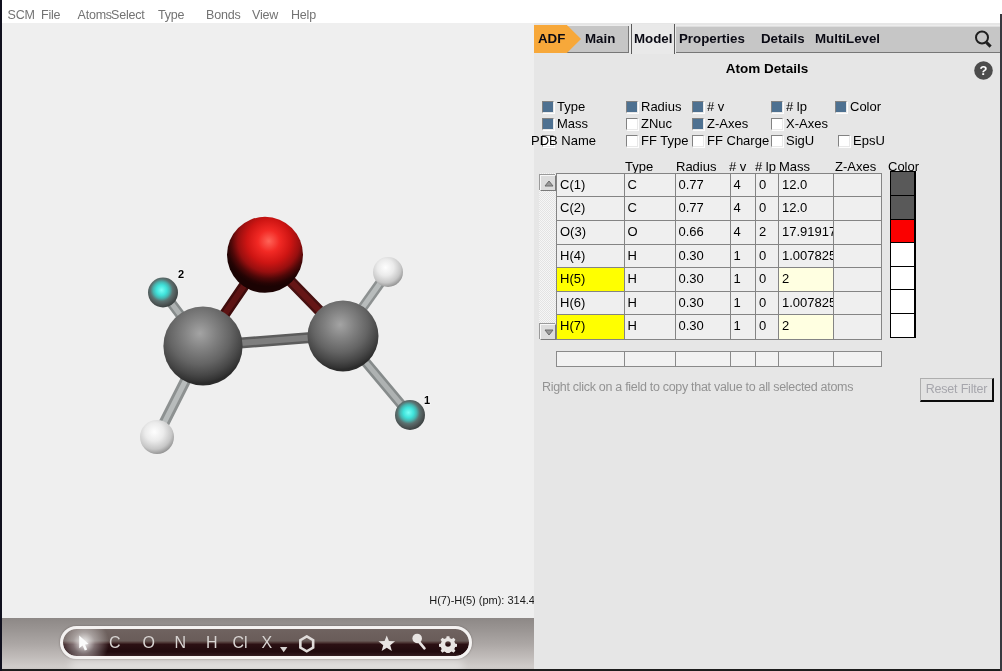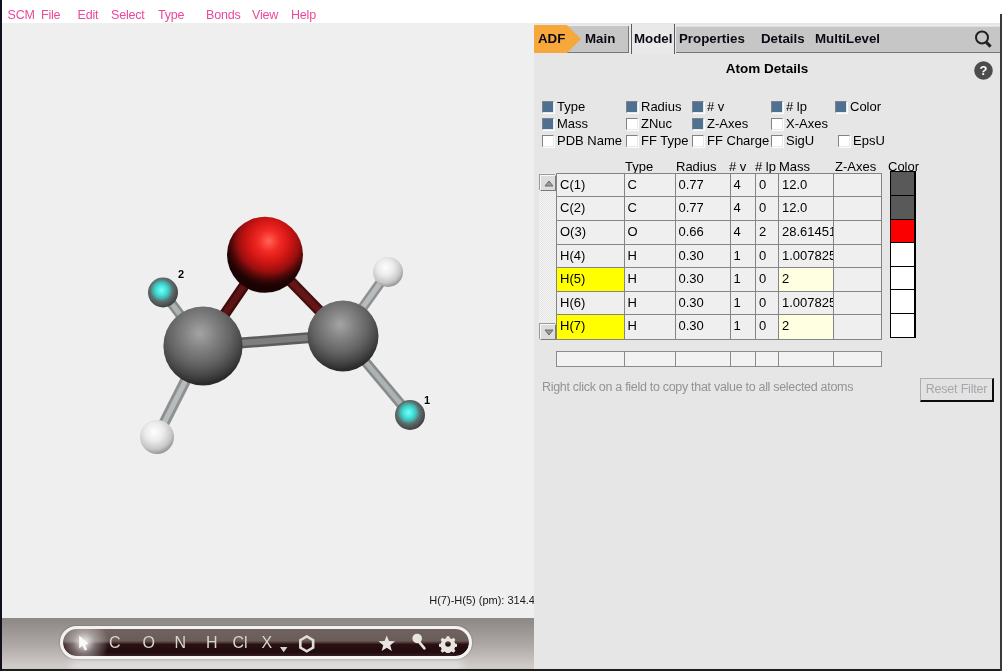--- a/index.html
+++ b/index.html
@@ -4,21 +4,21 @@
 <style>
 * { margin:0; padding:0; box-sizing:border-box; }
 html,body { width:1002px; height:671px; overflow:hidden; }
 body { position:relative; background:#e6e6e6; font-family:"Liberation Sans",sans-serif; }
 .abs { position:absolute; }
 
 #edgeL { left:0; top:0; width:2px; height:671px; background:#10101e; }
 #edgeR { right:0; top:14px; width:2px; height:657px; background:#38383f; }
 #edgeB { left:2px; bottom:0; width:998px; height:2px; background:#1d1d1d; }
 #menubar { left:2px; top:0; width:1000px; height:22.5px; background:#ffffff; }
-#menubar span { position:absolute; top:8px; font-size:12.5px; letter-spacing:-0.2px; color:#ec4899; }
+#menubar span { position:absolute; top:8px; font-size:12.5px; letter-spacing:-0.2px; color:#737373; }
 
 #viewer { left:2px; top:22.5px; width:532px; height:595.5px; background:#efefef; }
 #status { left:400px; top:594px; width:135px; text-align:right; font-size:11px; color:#1a1a1a; }
 
 #band { left:2px; top:618px; width:532px; height:53px;
   background:linear-gradient(180deg,#8d8886 0%,#9a9593 22%,#aba6a4 48%,#bfbab8 72%,#d0ccca 92%,#c6c2c0 100%); }
 #reflect { left:70px; top:660px; width:394px; height:11px; border-radius:8px;
   background:rgba(255,255,255,.42); filter:blur(4px); }
 #pill { left:60px; top:626px; width:412px; height:33px; border:3px solid #f4f2f1; border-radius:16.5px;
   background:linear-gradient(180deg,#6f6360 0%,#695c59 44%,#4f3937 50%,#2b1013 57%,#1f0a0d 84%,#260e11 100%);
@@ -167,21 +167,21 @@
   <circle cx="8.5" cy="7.5" r="6.6" fill="#e8e4e2"></circle>
   <path d="M11,12.3 Q14.5,16.5 18.5,21" stroke="#e8e4e2" stroke-width="3.6" fill="none" stroke-linecap="round"></path>
 </svg>
 <svg class="abs" style="left:438.5px;top:634.5px" width="18" height="18" viewBox="0 0 24 24">
   <path fill="#e8e4e2" d="M10.2,1.5 h3.6 l0.6,2.7 a8,8 0 0 1 2.6,1.1 l2.4,-1.5 l2.5,2.5 l-1.5,2.4 a8,8 0 0 1 1.1,2.6 l2.7,0.6 v3.6 l-2.7,0.6 a8,8 0 0 1 -1.1,2.6 l1.5,2.4 l-2.5,2.5 l-2.4,-1.5 a8,8 0 0 1 -2.6,1.1 l-0.6,2.7 h-3.6 l-0.6,-2.7 a8,8 0 0 1 -2.6,-1.1 l-2.4,1.5 l-2.5,-2.5 l1.5,-2.4 a8,8 0 0 1 -1.1,-2.6 l-2.7,-0.6 v-3.6 l2.7,-0.6 a8,8 0 0 1 1.1,-2.6 l-1.5,-2.4 l2.5,-2.5 l2.4,1.5 a8,8 0 0 1 2.6,-1.1 Z M12,8.3 a3.7,3.7 0 1 0 0,7.4 a3.7,3.7 0 1 0 0,-7.4 Z"></path>
 </svg>
 
 <div class="abs" id="menubar">
   <span style="left:5.5px">SCM</span>
     <span style="left:39px">File</span>
-    <span style="left:75.5px">Edit</span>
+    <span style="left:75.5px">Atoms</span>
   <span style="left:109px">Select</span>
     <span style="left:156px">Type</span>
     <span style="left:204px">Bonds</span>
   <span style="left:250px">View</span>
     <span style="left:289px">Help</span>
 </div>
 
 <div class="abs" id="panel"></div>
 <div class="abs" id="tabbar"></div>
 <div class="abs" id="tabgrey1"></div>
@@ -217,21 +217,21 @@
 <span class="cblab" style="left:850px;top:99px">Color</span>
 <div class="cb on" style="left:542px;top:118px"></div>
 <span class="cblab" style="left:557px;top:116px">Mass</span>
 <div class="cb" style="left:626px;top:118px"></div>
 <span class="cblab" style="left:641px;top:116px">ZNuc</span>
 <div class="cb on" style="left:692px;top:118px"></div>
 <span class="cblab" style="left:707px;top:116px">Z-Axes</span>
 <div class="cb" style="left:771px;top:118px"></div>
 <span class="cblab" style="left:786px;top:116px">X-Axes</span>
 <div class="cb" style="left:542px;top:135px"></div>
-<span class="cblab" style="left:557px;top:133px">PDB Name</span>
+<span class="cblab" style="left:531px;top:133px">PDB Name</span>
 <div class="cb" style="left:626px;top:135px"></div>
 <span class="cblab" style="left:641px;top:133px">FF Type</span>
 <div class="cb" style="left:692px;top:135px"></div>
 <span class="cblab" style="left:707px;top:133px">FF Charge</span>
 <div class="cb" style="left:771px;top:135px"></div>
 <span class="cblab" style="left:786px;top:133px">SigU</span>
 <div class="cb" style="left:838px;top:135px"></div>
 <span class="cblab" style="left:853px;top:133px">EpsU</span>
 
 <span class="hdr" style="left:625px">Type</span>
@@ -272,21 +272,21 @@
       <div class="tc c4">0</div>
       <div class="tc c5">12.0</div>
       <div class="tc c6"></div>
     </div>
   <div class="trow">
       <div class="tc c0">O(3)</div>
       <div class="tc c1">O</div>
       <div class="tc c2">0.66</div>
       <div class="tc c3">4</div>
       <div class="tc c4">2</div>
-      <div class="tc c5">28.61451</div>
+      <div class="tc c5">17.91917</div>
       <div class="tc c6"></div>
     </div>
   <div class="trow">
       <div class="tc c0">H(4)</div>
       <div class="tc c1">H</div>
       <div class="tc c2">0.30</div>
       <div class="tc c3">1</div>
       <div class="tc c4">0</div>
       <div class="tc c5">1.007825</div>
       <div class="tc c6"></div>

